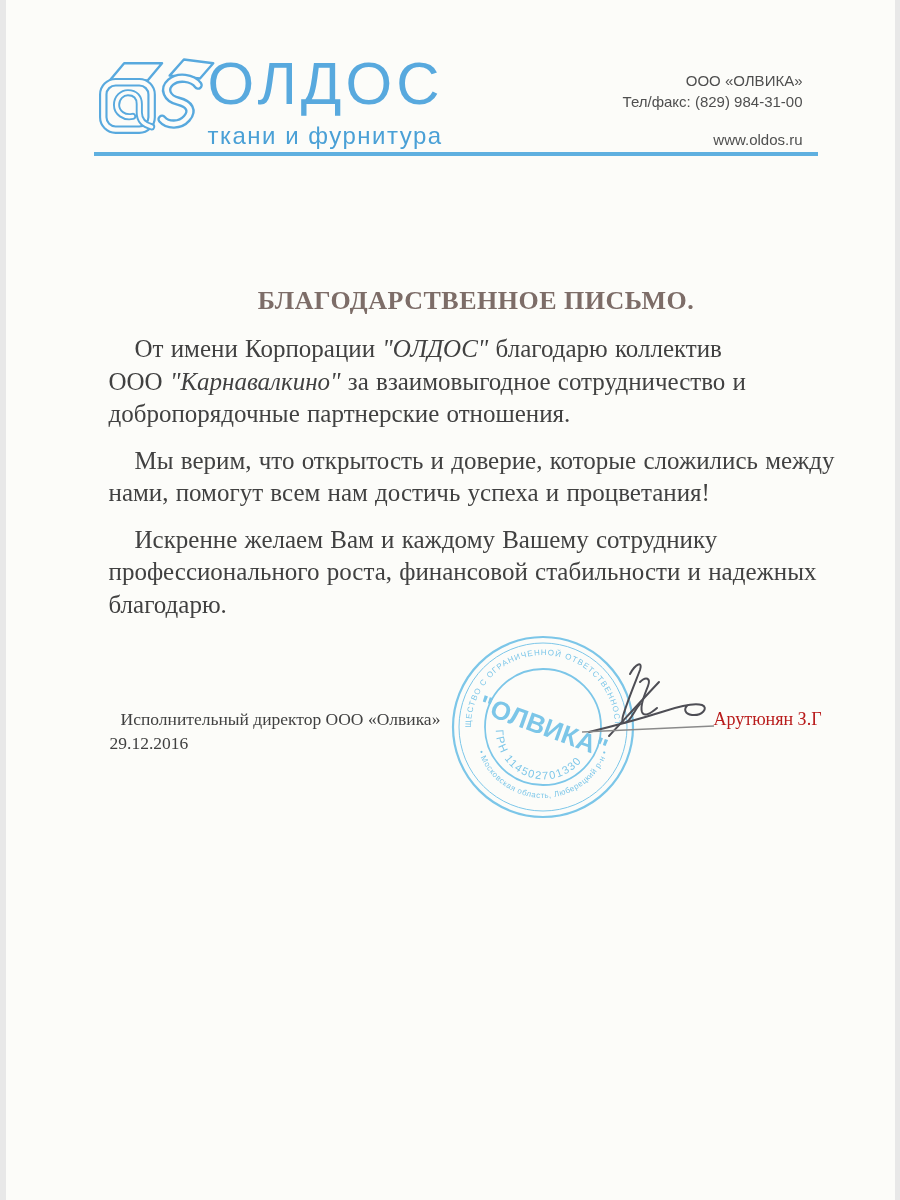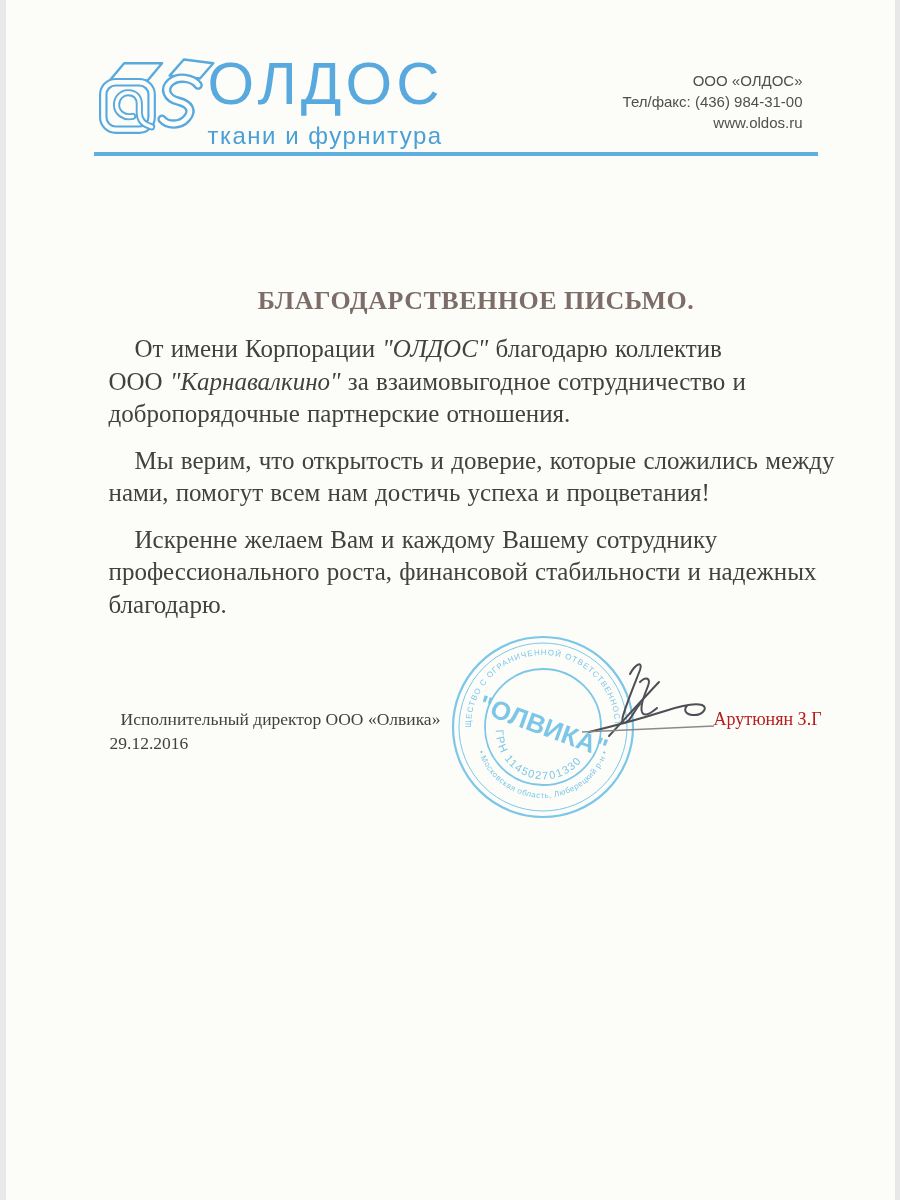--- a/index.html
+++ b/index.html
@@ -30,21 +30,21 @@
     position:absolute; left:88px; top:152px; width:724px; height:4px;
     background:var(--rule-blue, #5fb0e0);
   }
   .contact {
     position:absolute; right:92px; top:70px;
     text-align:right;
     font-family:"Liberation Sans", sans-serif;
     font-size:15px; line-height:21px;
     color:var(--contact-text, #4f4f4f);
   }
-  .contact .website { }
+  .contact .website { margin-top:17px; }
 
   
   .letter-title {
     position:absolute; top:286px; left:0; right:0; padding-left:52px;
     text-align:center;
     font-size:26px; font-weight:700; letter-spacing:0.5px;
     color:var(--title-color, #7d6d68);
   }
   .letter-body {
     position:absolute; top:333px; left:103px; width:715px;
@@ -94,22 +94,22 @@
         <path d="M 114,36 C 108,28 93,26 85,33 C 77,40 81,50 93,53 C 105,56 109,63 102,71 C 95,79 82,79 76,72" stroke="#58a9de" stroke-width="10"></path>
         <path d="M 114,36 C 108,28 93,26 85,33 C 77,40 81,50 93,53 C 105,56 109,63 102,71 C 95,79 82,79 76,72" stroke="#fcfcf9" stroke-width="5"></path>
       </g>
     </svg>
   </div>
   <div class="logo-name">ОЛДОС</div>
   <div class="logo-tagline">ткани и фурнитура</div>
   <div class="header-rule"></div>
 
   <div class="contact">
-    <div>ООО «ОЛДОС»</div>
-    <div>Тел/факс: (436) 984-31-00</div>
+    <div>ООО «ОЛВИКА»</div>
+    <div>Тел/факс: (829) 984-31-00</div>
     <div class="website">www.oldos.ru</div>
   </div>
 
   <div class="letter-title">БЛАГОДАРСТВЕННОЕ ПИСЬМО.</div>
 
   <div class="letter-body">
       <div class="paragraph">
         <div class="line first"><span>От имени Корпорации </span><span class="it">"ОЛДОС"</span><span> благодарю коллектив</span></div>
         <div class="line"><span>ООО </span><span class="it">"Карнавалкино"</span><span> за взаимовыгодное сотрудничество и</span></div>
         <div class="line"><span>добропорядочные партнерские отношения.</span></div>

